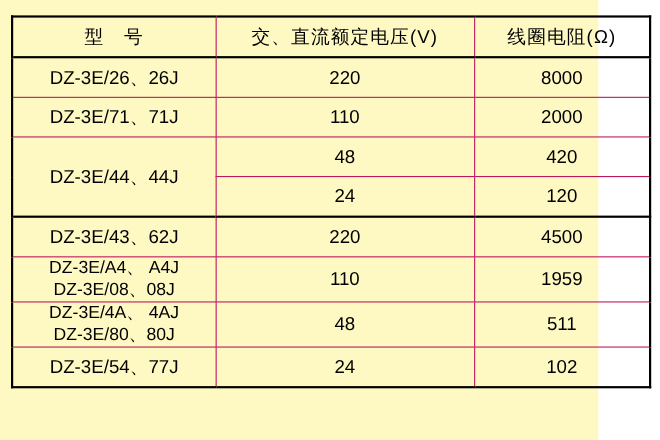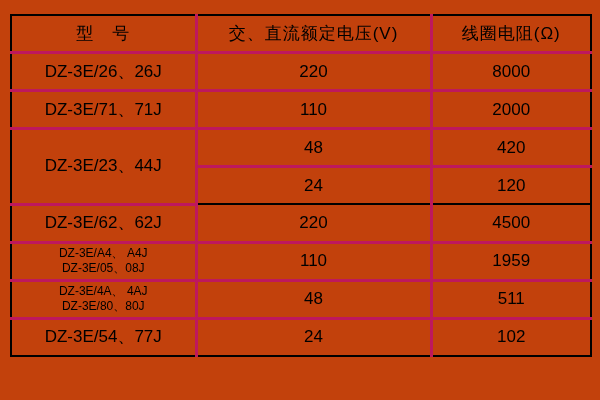--- a/index.html
+++ b/index.html
@@ -5,36 +5,36 @@
   html, body {
     margin: 0;
     padding: 0;
     width: 600px;
     height: 400px;
     background: #ffffff;
     font-family: "Liberation Sans", sans-serif;
   }
   #wrap {
     position: relative;
-    width: 600px;
+    width: 544px;
     height: 400px;
-    background: #c2410c;
+    background: #fef9c3;
     box-sizing: border-box;
   }
   table.spec {
     position: absolute;
     left: 10px;
     top: 14px;
     width: 580px;
     border-collapse: collapse;
     table-layout: fixed;
     color: #000000;
   }
   table.spec td {
-    border: 3px solid #be185d;
+    border: 1px solid #be185d;
     text-align: center;
     vertical-align: middle;
     font-size: 17px;
     padding: 0;
     height: 35px;
     line-height: 1.15;
   }
   
   col.c0 { width: 185px; }
   col.c1 { width: 235px; }
@@ -43,21 +43,21 @@
   td.head {
     font-size: 18px;
     height: 40px;
     letter-spacing: 1px;
   }
   td.model {
     font-size: 16.5px;
     text-align: center;
   }
   td.model.small {
-    font-size: 12px;
+    font-size: 16px;
     line-height: 1.25;
   }
   td.model.small .ln { display: block; }
 
   
   .thick-top { border-top: 2px solid #000000 !important; }
   .thick-bottom { border-bottom: 2px solid #000000 !important; }
   .outer-left { border-left: 2px solid #000000 !important; }
   .outer-right { border-right: 2px solid #000000 !important; }
 </style>
@@ -83,38 +83,38 @@
         <td class="model outer-left thick-top">DZ-3E/26、26J</td>
         <td class="thick-top">220</td>
         <td class="outer-right thick-top">8000</td>
       </tr>
       <tr>
         <td class="model outer-left">DZ-3E/71、71J</td>
         <td>110</td>
         <td class="outer-right">2000</td>
       </tr>
       <tr>
-        <td class="model outer-left" rowspan="2">DZ-3E/23、44J</td>
+        <td class="model outer-left" rowspan="2">DZ-3E/44、44J</td>
         <td>48</td>
         <td class="outer-right">420</td>
       </tr>
       <tr>
         <td class="thick-bottom">24</td>
         <td class="outer-right thick-bottom">120</td>
       </tr>
 
       <tr>
-        <td class="model outer-left thick-top">DZ-3E/62、62J</td>
+        <td class="model outer-left thick-top">DZ-3E/43、62J</td>
         <td class="thick-top">220</td>
         <td class="outer-right thick-top">4500</td>
       </tr>
       <tr>
         <td class="model small outer-left">
           <span class="ln">DZ-3E/A4、 A4J</span>
-          <span class="ln">DZ-3E/05、08J</span>
+          <span class="ln">DZ-3E/08、08J</span>
         </td>
         <td>110</td>
         <td class="outer-right">1959</td>
       </tr>
       <tr>
         <td class="model small outer-left">
           <span class="ln">DZ-3E/4A、 4AJ</span>
           <span class="ln">DZ-3E/80、80J</span>
         </td>
         <td>48</td>

